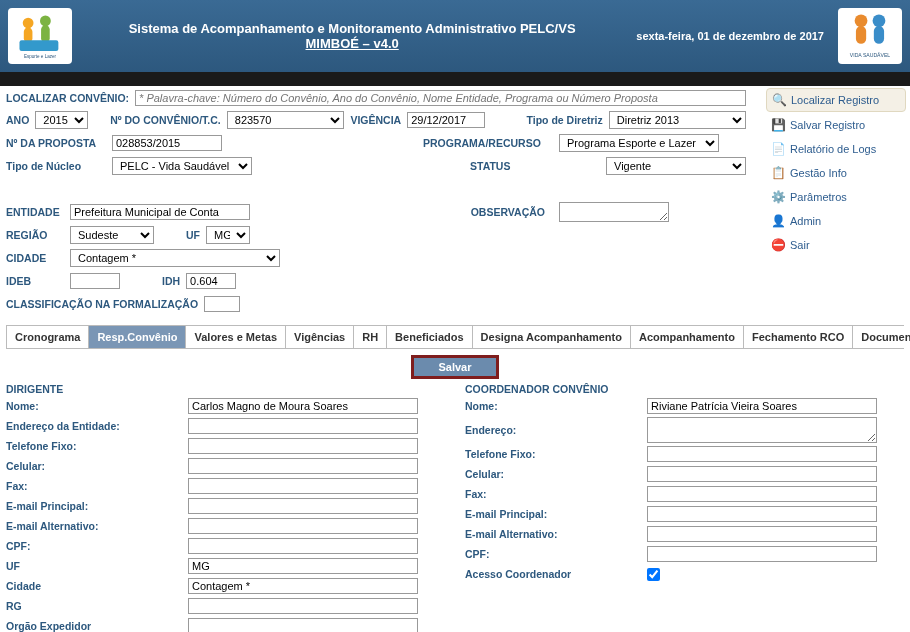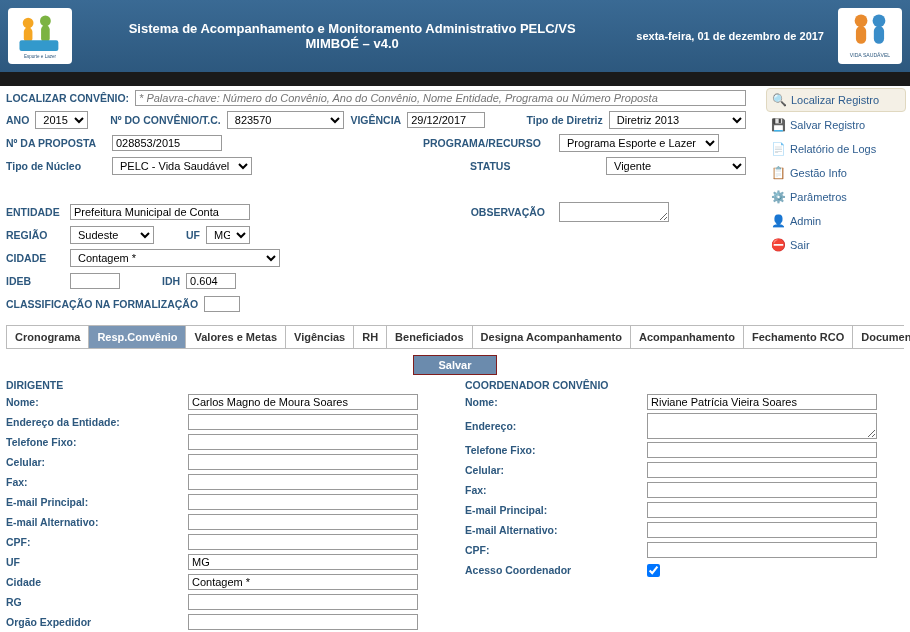--- a/index.html
+++ b/index.html
@@ -2,21 +2,21 @@
 <html><head>
 <meta charset="utf-8">
 <style>
 * { box-sizing: border-box; margin: 0; padding: 0; }
 body { font-family: Arial, Helvetica, sans-serif; font-size: 11px; background: #fff; color: #333; width: 910px; }
 .header { background: linear-gradient(#3a6a94, #2d587e); color: #fff; display: flex; align-items: center; padding: 6px 8px; height: 72px; }
 .logo-left { width: 64px; height: 56px; background: #fff; border-radius: 4px; display: flex; align-items: center; justify-content: center; margin-right: 10px; }
 .logo-left svg { width: 54px; height: 48px; }
 .header-title { flex: 1; text-align: center; }
 .header-title .line1 { font-size: 13px; font-weight: bold; }
-.header-title .line2 { font-size: 13px; font-weight: bold; }
+.header-title .line2 { font-size: 13px; font-weight: bold; text-decoration: underline; }
 .header-date { font-size: 11px; font-weight: bold; margin: 0 14px; }
 .logo-right { width: 64px; height: 56px; background: #fff; border-radius: 4px; display: flex; align-items: center; justify-content: center; }
 .dark-bar { background: #1a1a1a; height: 14px; }
 .content { padding: 4px 6px 10px 6px; position: relative; }
 .search-row { display: flex; align-items: center; gap: 6px; margin-bottom: 4px; }
 .label-b { color: #2d587e; font-weight: bold; font-size: 10.5px; white-space: nowrap; }
 .search-input { flex: 1; font-size: 11px; padding: 2px 4px; color: #888; font-style: italic; border: 1px solid #999; }
 .filters-block { display: flex; }
 .filters-left { width: 440px; }
 .filters-right { flex: 1; }
@@ -26,21 +26,21 @@
 select { background: #fff; }
 .side-menu { position: absolute; right: 4px; top: 2px; width: 140px; }
 .side-btn { display: flex; align-items: center; gap: 4px; padding: 4px 6px; margin-bottom: 2px; cursor: pointer; color: #2d5c8e; font-size: 11px; }
 .side-btn:first-child { background: #f4f0e6; border: 1px solid #e0d8c0; border-radius: 4px; }
 .side-btn .icon { width: 14px; height: 14px; display: inline-flex; align-items: center; justify-content: center; font-size: 12px; }
 .tabs { display: flex; border: 1px solid #bbb; margin-top: 8px; }
 .tab { padding: 5px 8px; font-size: 11px; font-weight: bold; border-right: 1px solid #bbb; cursor: pointer; white-space: nowrap; background: #fff; }
 .tab:last-child { border-right: none; }
 .tab.active { background: #7a96b5; color: #fff; }
 .salvar-wrap { text-align: center; margin-top: 6px; }
-.salvar-btn { background: #6b8bad; color: #fff; border: 1px solid #7f1d1d; font-weight: bold; font-size: 11px; padding: 3px 24px; cursor: pointer; }
+.salvar-btn { background: #6b8bad; color: #fff; border: 3px solid #7f1d1d; font-weight: bold; font-size: 11px; padding: 3px 24px; cursor: pointer; }
 .form-cols { display: flex; margin-top: 4px; gap: 20px; }
 .form-col { flex: 1; }
 .section-head { color: #2d587e; font-weight: bold; font-size: 10.5px; margin-bottom: 2px; }
 .form-row { display: flex; align-items: center; margin-bottom: 2px; min-height: 18px; gap: 32px; }
 .form-row .flabel { width: 150px; color: #2d587e; font-weight: bold; font-size: 10.5px; }
 .form-row input[type=text] { width: 230px; font-size: 11px; }
 .form-col-right .form-row input[type=text] { width: 230px; }
 textarea.addr { width: 230px; height: 26px; resize: both; }
 .main-filters { width: 740px; }
 </style>

